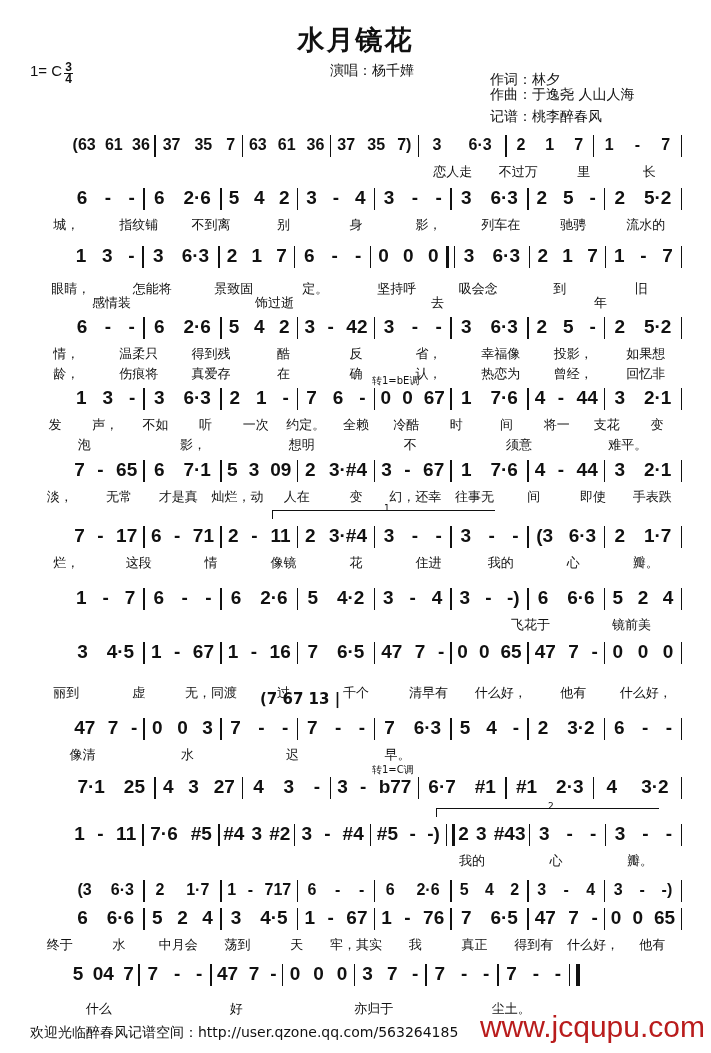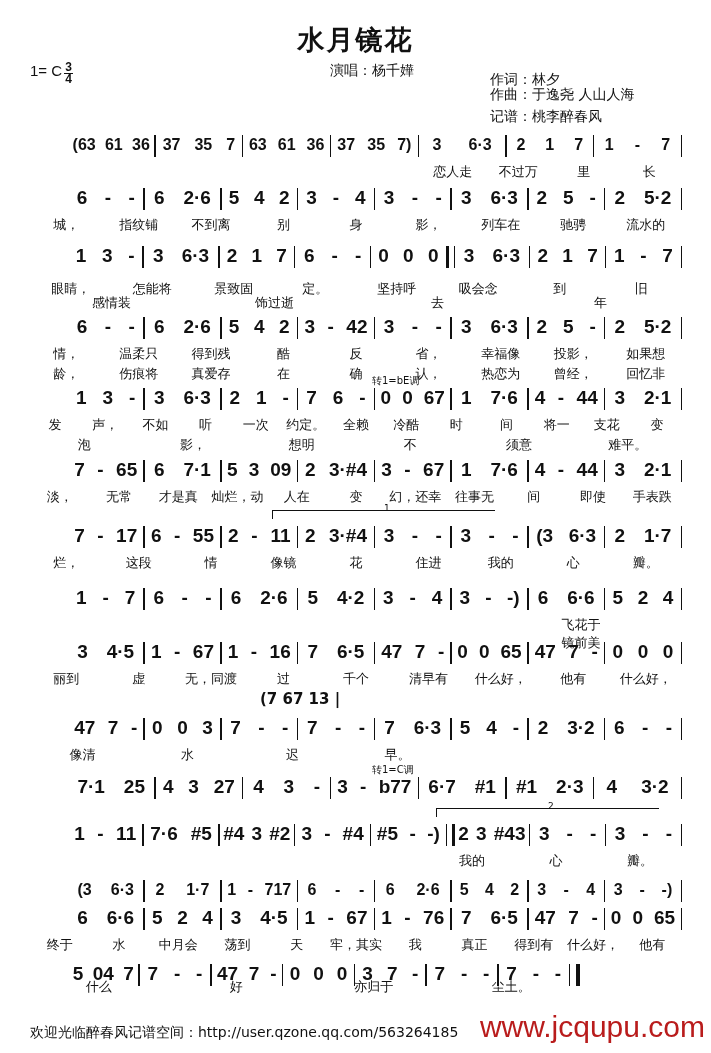--- a/index.html
+++ b/index.html
@@ -430,21 +430,21 @@
       <div class="row">
         <div class="bar">
           <span class="n">7</span>
           <span class="n">-</span>
           <span class="n">17</span>
         </div>
         <div class="sep"></div>
         <div class="bar">
           <span class="n">6</span>
           <span class="n">-</span>
-          <span class="n">55</span>
+          <span class="n">71</span>
         </div>
         <div class="sep"></div>
         <div class="bar">
           <span class="n">2</span>
           <span class="n">-</span>
           <span class="n">11</span>
         </div>
         <div class="sep"></div>
         <div class="bar">
           <span class="n">2</span>
@@ -530,21 +530,21 @@
           <span class="n">6·6</span>
         </div>
         <div class="sep"></div>
         <div class="bar">
           <span class="n">5</span>
           <span class="n">2</span>
           <span class="n">4</span>
         </div>
         <div class="sep"></div>
       </div>
-      <div class="lyr" style="top: 30px; left: 450px; flex-direction: column;">
+      <div class="lyr" style="top: 30px; left: 450px;">
         <span>飞花于</span>
         <span>镜前美</span>
       </div>
     </div>
     <div class="staff" style="top: 640px; width: 652px;">
       <div class="row">
         <div class="bar">
           <span class="n">3</span>
           <span class="n">4·5</span>
         </div>
@@ -584,21 +584,21 @@
           <span class="n">-</span>
         </div>
         <div class="sep"></div>
         <div class="bar">
           <span class="n">0</span>
           <span class="n">0</span>
           <span class="n">0</span>
         </div>
         <div class="sep"></div>
       </div>
-      <div class="lyr" style="top: 30px;">
+      <div class="lyr" style="top: 44px;">
         <span>丽到</span>
         <span>虚</span>
         <span>无，同渡</span>
         <span>过</span>
         <span>千个</span>
         <span>清早有</span>
         <span>什么好，</span>
         <span>他有</span>
         <span>什么好，</span>
       </div>
@@ -911,21 +911,21 @@
           <span class="n">-</span>
         </div>
         <div class="sep"></div>
         <div class="bar">
           <span class="n">7</span>
           <span class="n">-</span>
           <span class="n">-</span>
         </div>
         <div class="sep final"></div>
       </div>
-      <div class="lyr" style="top: 16px; justify-content: space-between;">
+      <div class="lyr" style="top: 38px; justify-content: space-between;">
         <span>什么</span>
         <span>好</span>
         <span>亦归于</span>
         <span>尘土。</span>
       </div>
     </div>
   </div>
 
 <div class="footer">欢迎光临醉春风记谱空间：http://user.qzone.qq.com/563264185</div>
 <div class="wm">www.jcqupu.com</div>

